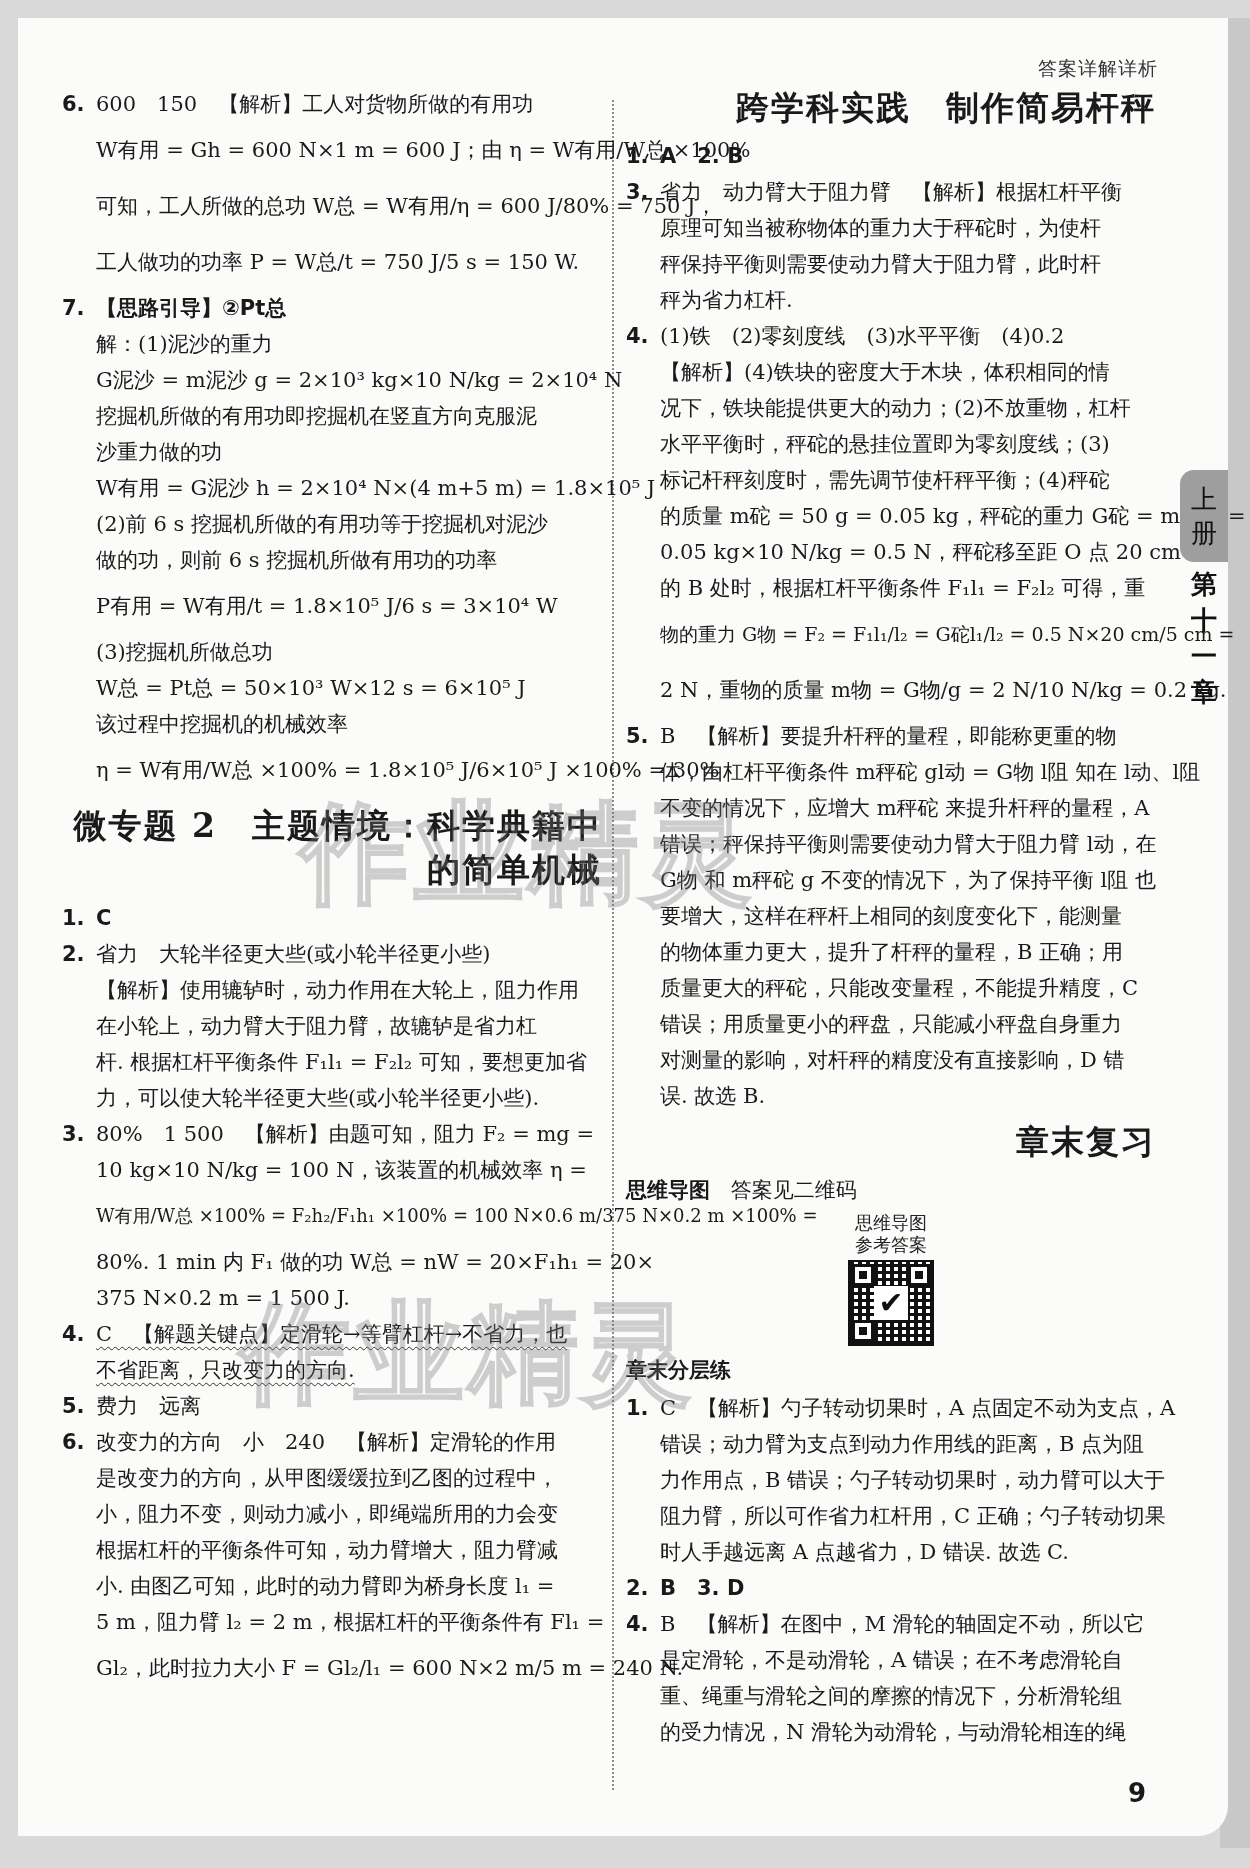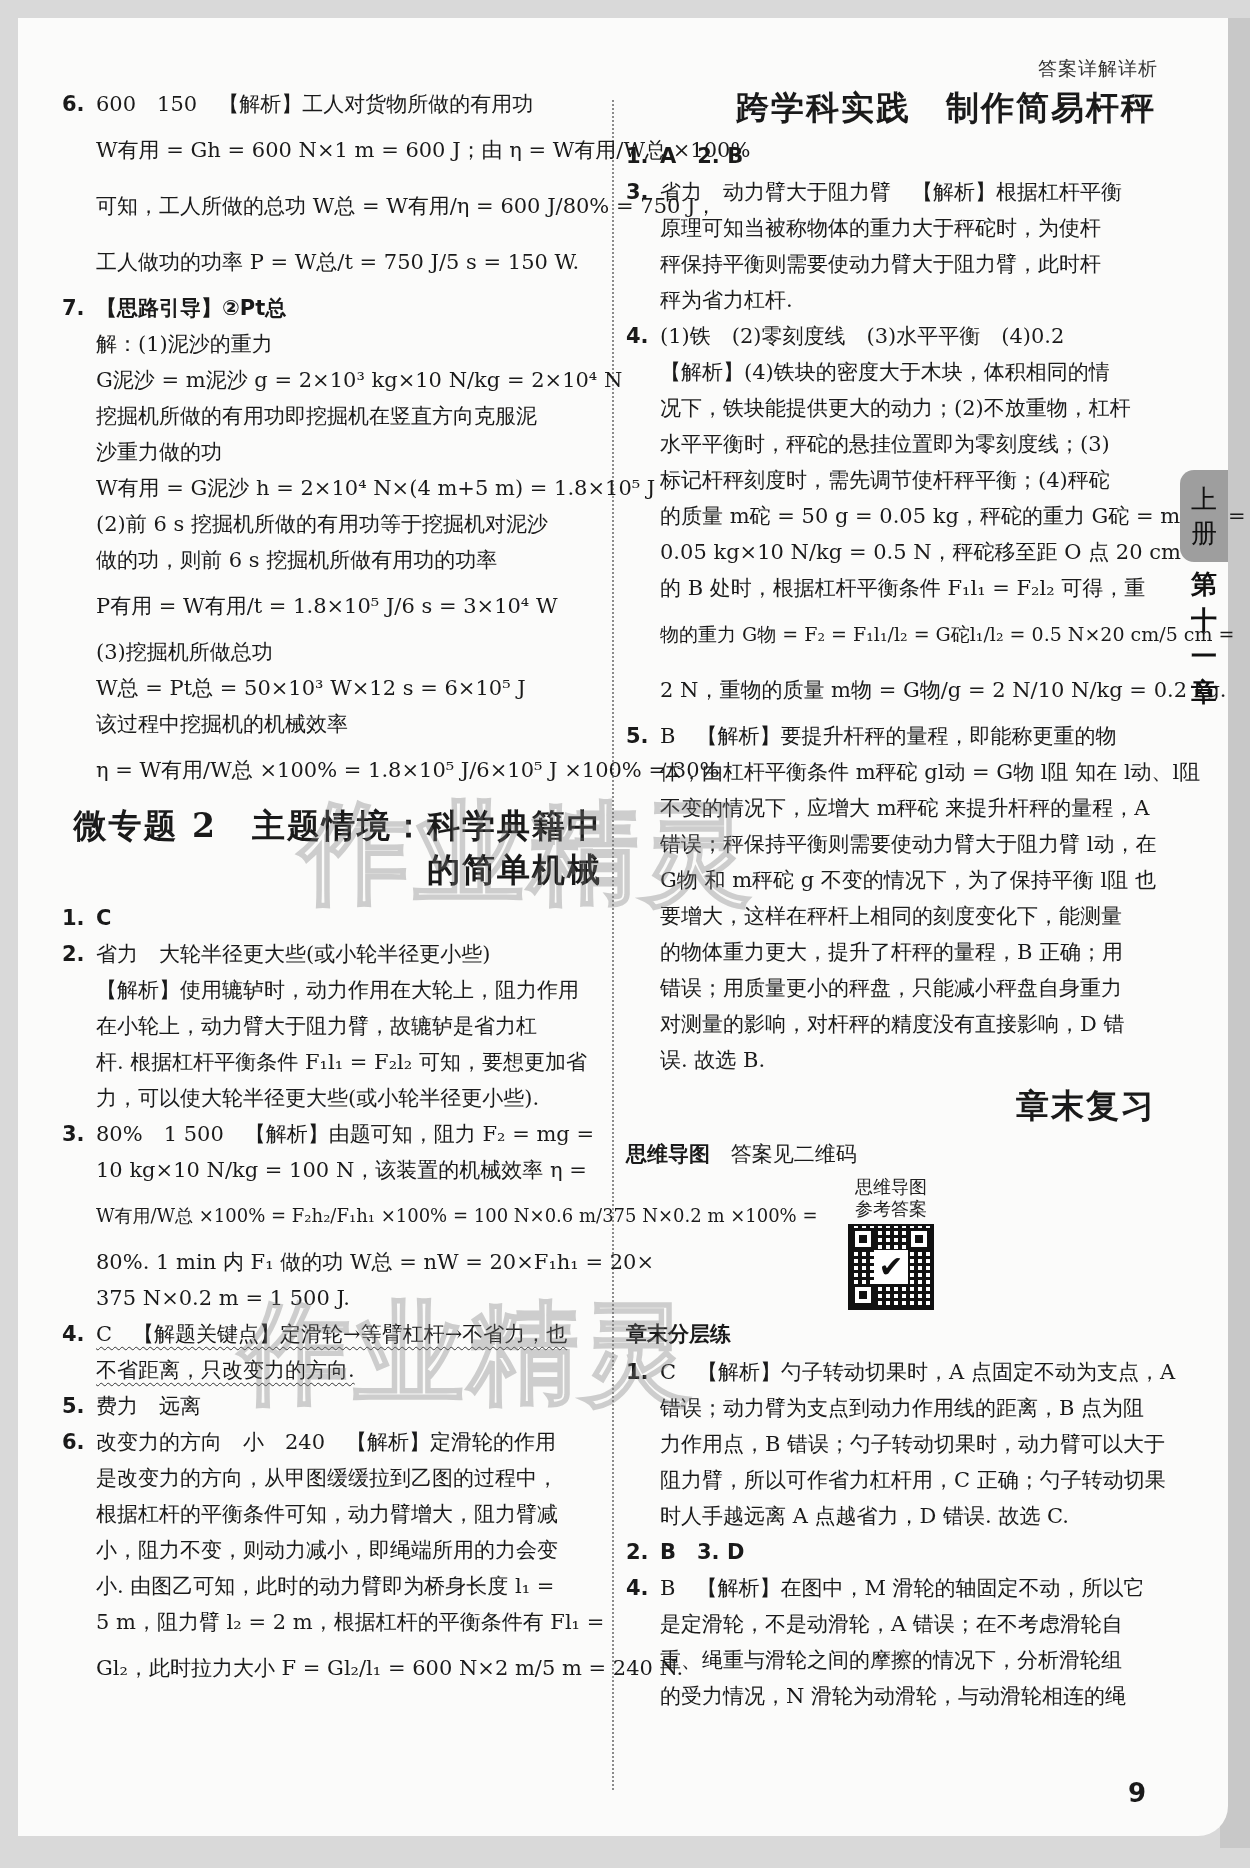--- a/index.html
+++ b/index.html
@@ -139,22 +139,22 @@
     <span class="line wavy">不省距离，只改变力的方向.</span>
   </div>
   <div class="item">
     <span class="num">5.</span>
     <span class="line">费力　远离</span>
   </div>
   <div class="item">
     <span class="num">6.</span>
     <span class="line">改变力的方向　小　240　【解析】定滑轮的作用</span>
     <span class="line">是改变力的方向，从甲图缓缓拉到乙图的过程中，</span>
+    <span class="line">小，阻力不变，则动力减小，即绳端所用的力会变</span>
     <span class="line">根据杠杆的平衡条件可知，动力臂增大，阻力臂减</span>
-    <span class="line">小，阻力不变，则动力减小，即绳端所用的力会变</span>
     <span class="line">小. 由图乙可知，此时的动力臂即为桥身长度 l₁ =</span>
     <span class="line">5 m，阻力臂 l₂ = 2 m，根据杠杆的平衡条件有 Fl₁ =</span>
     <span class="line tall">Gl₂，此时拉力大小 F = Gl₂/l₁ = 600 N×2 m/5 m = 240 N.</span>
   </div>
 </div>
 
 <div class="col col-right">
   <div class="sec-title" style="margin-top:0">跨学科实践　制作简易杆秤</div>
 
   <div class="item">
@@ -183,20 +183,21 @@
   </div>
   <div class="item">
     <span class="num">5.</span>
     <span class="line">B　【解析】要提升杆秤的量程，即能称更重的物</span>
     <span class="line">体，由杠杆平衡条件 m秤砣 gl动 = G物 l阻 知在 l动、l阻</span>
     <span class="line">不变的情况下，应增大 m秤砣 来提升杆秤的量程，A</span>
     <span class="line">错误；秤保持平衡则需要使动力臂大于阻力臂 l动，在</span>
     <span class="line">G物 和 m秤砣 g 不变的情况下，为了保持平衡 l阻 也</span>
     <span class="line">要增大，这样在秤杆上相同的刻度变化下，能测量</span>
     <span class="line">的物体重力更大，提升了杆秤的量程，B 正确；用</span>
+    <span class="line">质量更大的秤砣，只能改变量程，不能提升精度，C</span>
     <span class="line">错误；用质量更小的秤盘，只能减小秤盘自身重力</span>
     <span class="line">对测量的影响，对杆秤的精度没有直接影响，D 错</span>
     <span class="line">误. 故选 B.</span>
   </div>
 
   <div class="sec-title">章末复习</div>
 
   <div>
     <span class="subhead">思维导图</span>
     <span style="margin-left:14px">答案见二维码</span>

